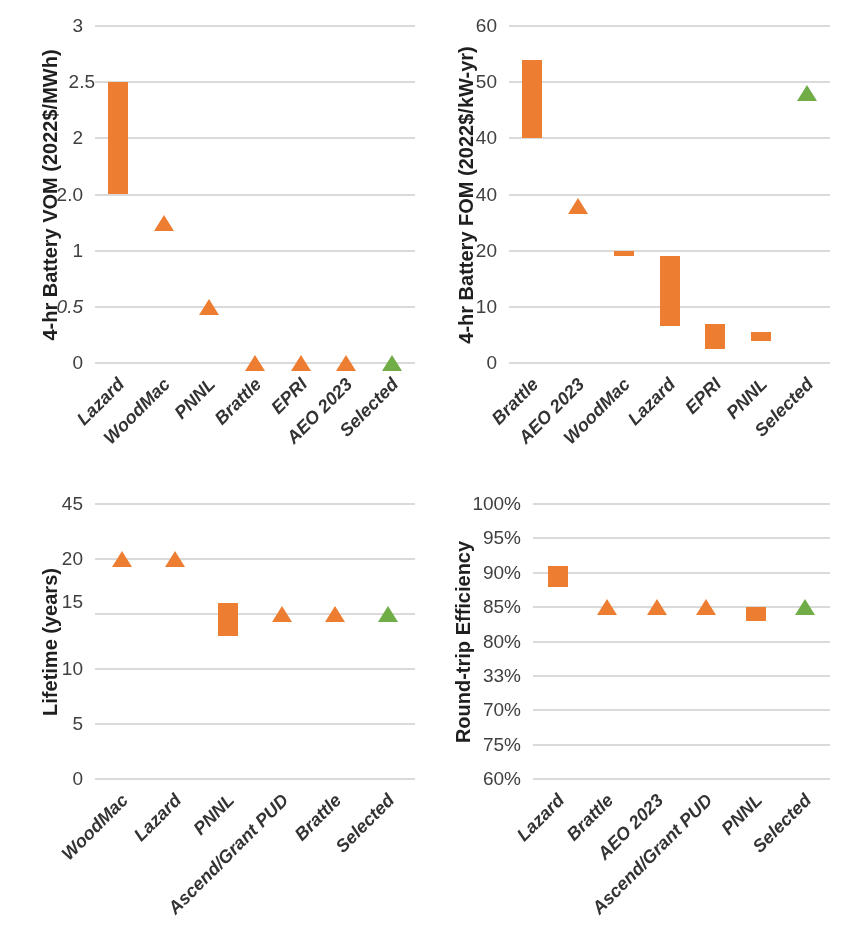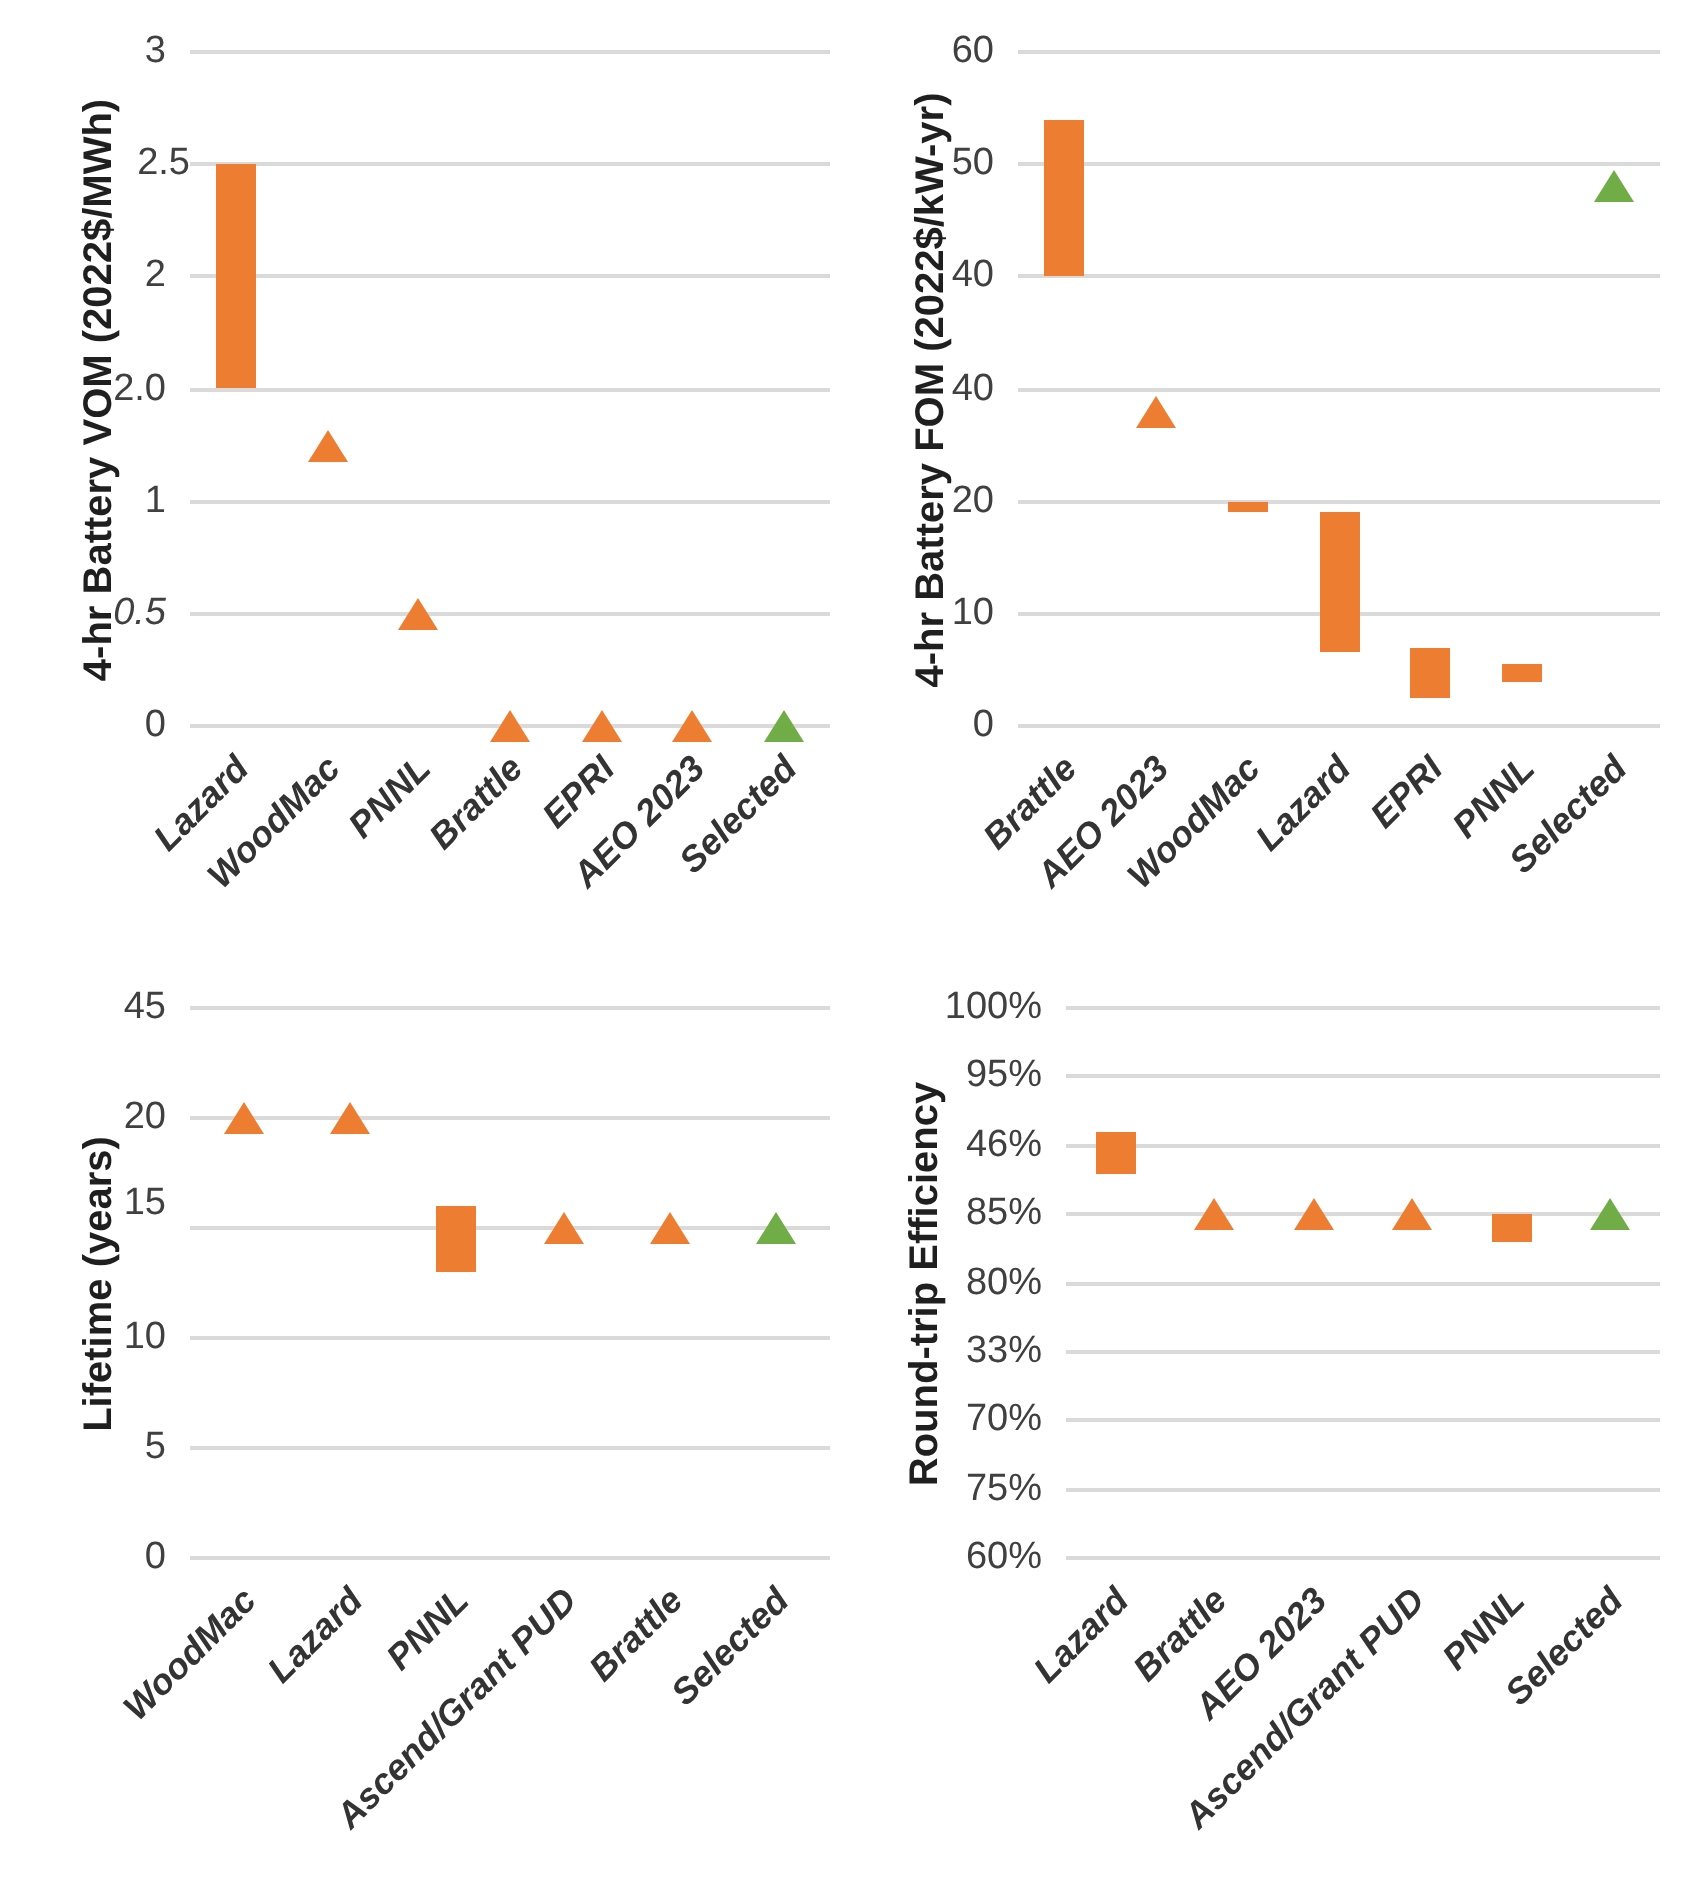--- a/index.html
+++ b/index.html
@@ -148,21 +148,21 @@
       <div class="gridline" style="left: 112px; width: 297px; top: 131.125px; background: rgb(218, 218, 218);"></div>
       <div class="gridline" style="left: 112px; width: 297px; top: 96.75px; background: rgb(218, 218, 218);"></div>
       <div class="gridline" style="left: 112px; width: 297px; top: 62.375px; background: rgb(218, 218, 218);"></div>
       <div class="gridline" style="left: 112px; width: 297px; top: 28px; background: rgb(218, 218, 218);"></div>
       <div class="ytick" style="left: 0px; width: 100px; top: 293px;">60%</div>
       <div class="ytick" style="left: 0px; width: 100px; top: 258.625px;">75%</div>
       <div class="ytick" style="left: 0px; width: 100px; top: 224.25px;">70%</div>
       <div class="ytick" style="left: 0px; width: 100px; top: 189.875px;">33%</div>
       <div class="ytick" style="left: 0px; width: 100px; top: 155.5px;">80%</div>
       <div class="ytick" style="left: 0px; width: 100px; top: 121.125px;">85%</div>
-      <div class="ytick" style="left: 0px; width: 100px; top: 86.75px;">46%</div>
+      <div class="ytick" style="left: 0px; width: 100px; top: 86.75px;">90%</div>
       <div class="ytick" style="left: 0px; width: 100px; top: 52.375px;">95%</div>
       <div class="ytick" style="left: 0px; width: 100px; top: 18px;">100%</div>
       <div class="ytitle" style="left: 42px; top: 166.5px;">Round-trip Efficiency</div>
       <div class="bar" style="left: 126.75px; width: 20px; top: 90.875px; height: 20.625px; background: rgb(237, 125, 49);"></div>
       <div class="tri" style="left: 176.25px; top: 124.125px; border-bottom: 16px solid rgb(237, 125, 49);"></div>
       <div class="tri" style="left: 225.75px; top: 124.125px; border-bottom: 16px solid rgb(237, 125, 49);"></div>
       <div class="tri" style="left: 275.25px; top: 124.125px; border-bottom: 16px solid rgb(237, 125, 49);"></div>
       <div class="bar" style="left: 324.75px; width: 20px; top: 132.125px; height: 13.75px; background: rgb(237, 125, 49);"></div>
       <div class="tri" style="left: 374.25px; top: 124.125px; border-bottom: 16px solid rgb(112, 173, 71);"></div>
       <div class="xlabel" style="right: 287.25px; top: 315px;">Lazard</div>

